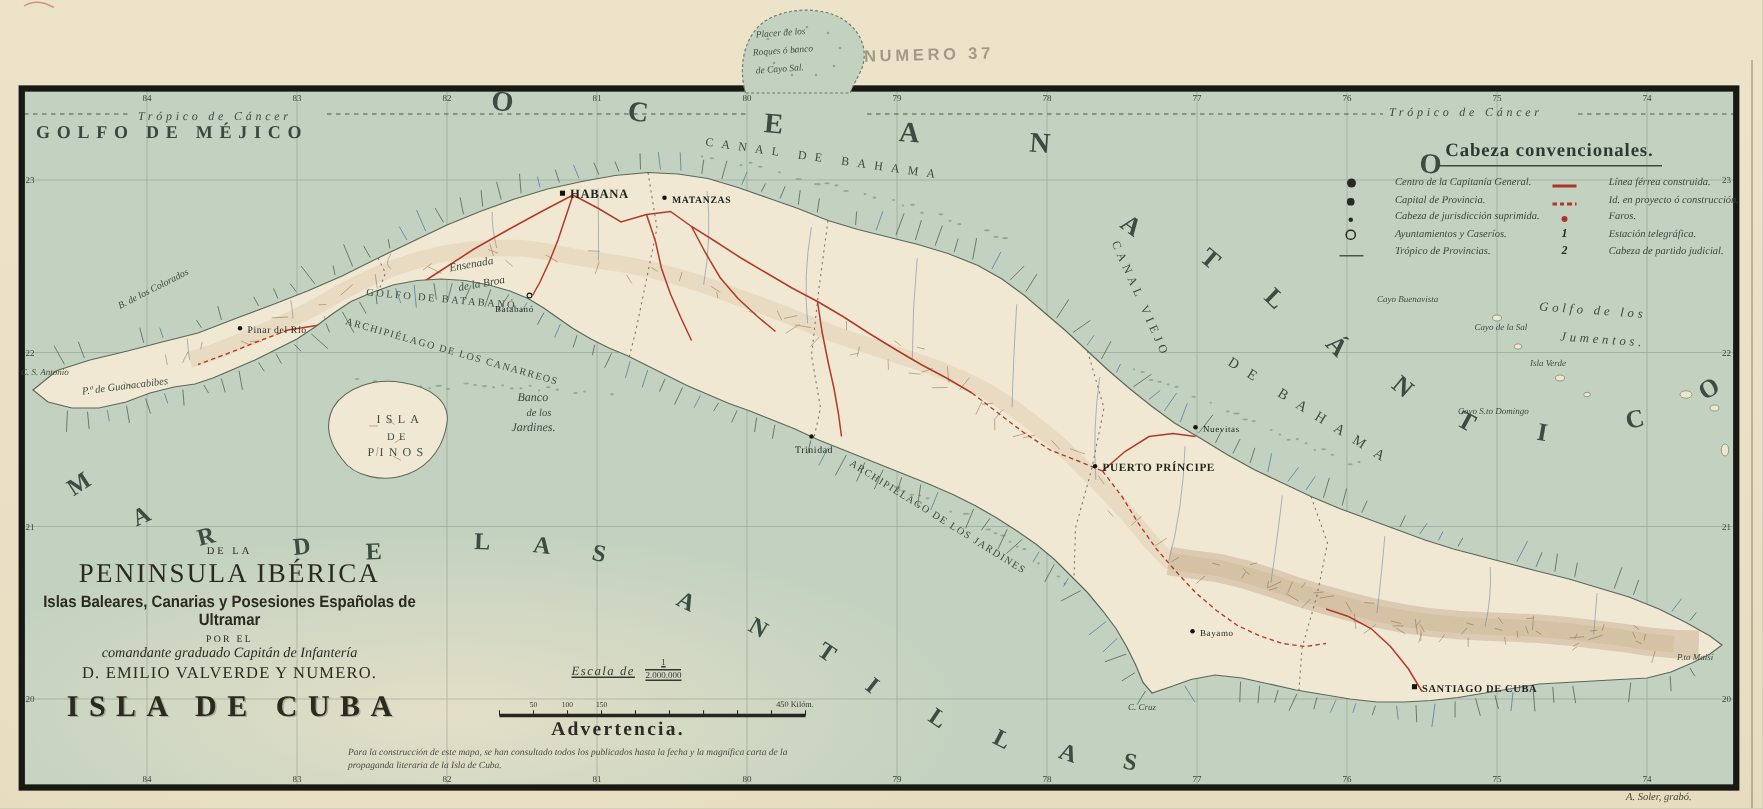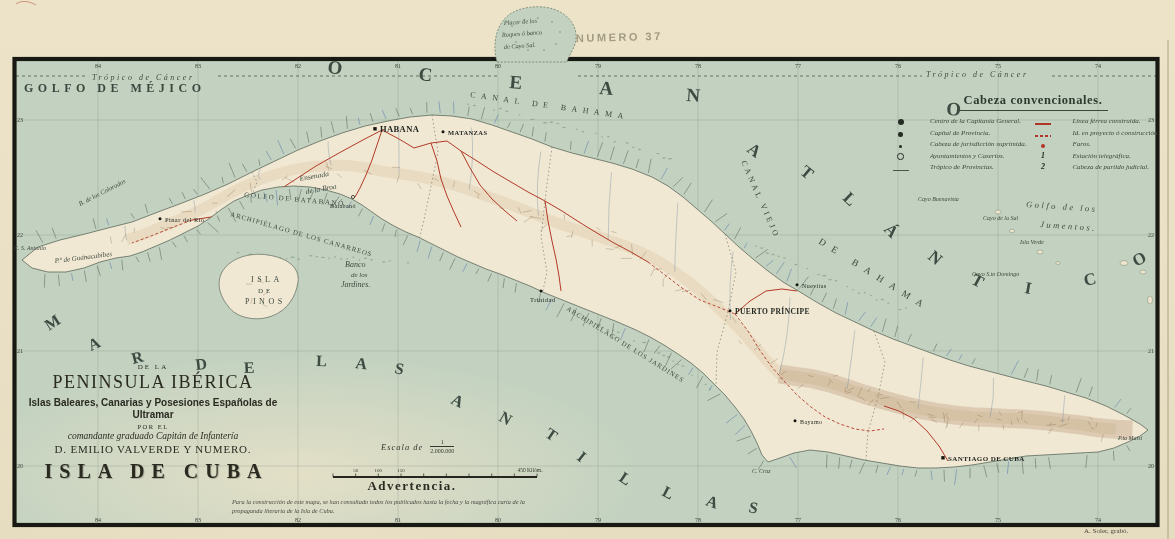--- a/index.html
+++ b/index.html
@@ -42,32 +42,32 @@
   .t4{font-size:18px;font-weight:normal;letter-spacing:1.5px;margin-top:1px;}
   .t5{font-family:"Liberation Sans",sans-serif;font-size:10px;font-weight:bold;margin-top:4px;
       transform:scaleY(1.1);}
   .t6{font-size:6.5px;letter-spacing:1.5px;margin-top:4px;}
   .t7{font-size:9.5px;font-style:italic;margin-top:1px;}
   .t8{font-size:11px;letter-spacing:.8px;margin-top:2px;}
   .t9{font-size:20px;font-weight:bold;letter-spacing:7px;padding-left:7px;margin-top:5px;
       text-shadow:1px 1px 0 rgba(40,40,30,.25);}
 
   
-  #scalebox{left:381px;top:439px;display:flex;align-items:center;gap:7px;color:#33392f;}
+  #scalebox{left:381px;top:439px;display:flex;align-items:center;gap:7px;color:#33392f;text-decoration:underline;}
   .esc{font-style:italic;font-size:8.5px;letter-spacing:1px;}
   .frac{display:inline-block;text-align:center;font-size:6px;line-height:1.1;}
   .frac .num{display:block;}
   .frac .den{display:block;border-top:.8px solid #33392f;padding-top:1px;}
 
   
   #advert{left:232px;top:478px;width:360px;color:#3c3c32;}
   .adv-title{font-weight:bold;font-size:13px;letter-spacing:1.5px;text-align:center;color:#2c2c23;}
   .adv-body{font-style:italic;font-size:6.3px;line-height:1.5;margin-top:3px;color:#4a4a40;}
 
-  #credit{left:1084px;top:527px;font-size:7px;color:#45453a;}
+  #credit{left:1084px;top:527px;font-style:italic;font-size:7px;color:#45453a;}
 </style>
 </head>
 <body>
 
 <div class="paper">
 
   <svg id="map-svg" class="ov" style="left:0;top:0" width="1175" height="539" viewBox="0 0 1175 539">
       <defs>
         <radialGradient id="wash" cx="0.5" cy="0.5" r="0.5">
           <stop offset="0%" stop-color="#ece3c9" stop-opacity=".8"></stop>

